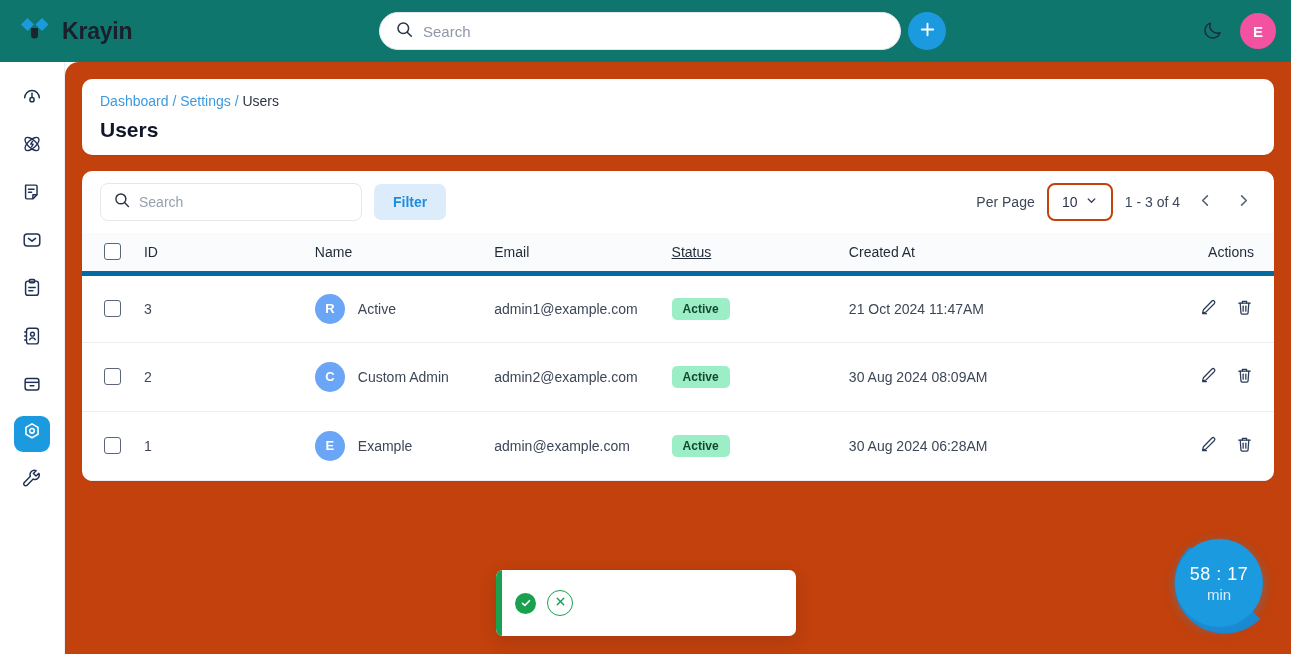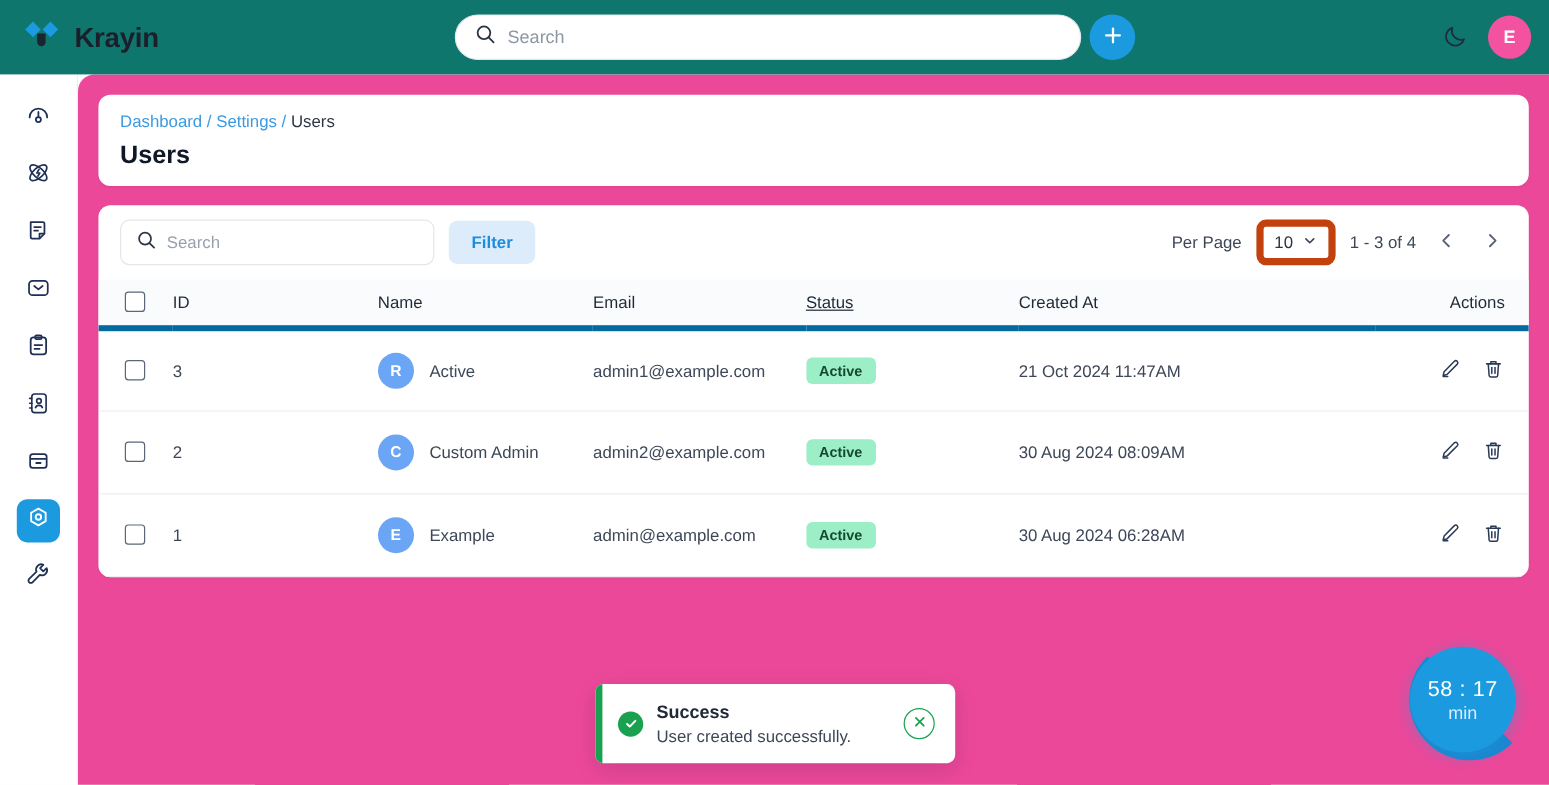--- a/index.html
+++ b/index.html
@@ -68,21 +68,21 @@
     width: 36px; height: 36px; border-radius: 9px;
     display: flex; align-items: center; justify-content: center;
     cursor: pointer; color: #1f3054; background: transparent;
   }
   .side-item.active { background: #1b9ae0; color: #ffffff; }
 
   
   .content {
     position: absolute; left: 65px; top: 62px;
     width: 1226px; height: 592px;
-    background: #ec4899;
+    background: #c2410c;
     border-top-left-radius: 14px;
     padding: 17px 17px 0 17px;
     overflow: hidden;
   }
 
   .panel {
     background: #ffffff;
     border-radius: 10px;
     box-shadow: 0 1px 2px rgba(16,24,40,0.05);
   }
@@ -127,21 +127,21 @@
     background: #dcecfb; color: #1f8ddb;
     border: none; border-radius: 7px;
     font-size: 14px; font-weight: 700; cursor: pointer;
     font-family: "Liberation Sans", sans-serif;
   }
 
   .pager { margin-left: auto; display: flex; align-items: center; gap: 12px; }
   .pager-label { font-size: 14px; color: #3d4758; }
   .perpage-select {
     width: 66px; height: 38px;
-    border: 6px solid #c2410c; border-radius: 8px;
+    border: 2px solid #c2410c; border-radius: 8px;
     display: flex; align-items: center; justify-content: center; gap: 7px;
     font-size: 14px; color: #2c3545; cursor: pointer;
   }
   .range-label { font-size: 14px; color: #3d4758; }
   .pg-arrow {
     width: 26px; height: 26px; display: flex;
     align-items: center; justify-content: center;
     cursor: pointer; color: #5a6474; background: none; border: none;
   }
 
@@ -572,24 +572,20 @@
   </div>
 </div>
 
 <div class="toast">
   <div class="toast-bar"></div>
   <div class="toast-check">
     <svg width="12" height="12" viewBox="0 0 16 16" fill="none" stroke="#ffffff" stroke-width="2.2" stroke-linecap="round" stroke-linejoin="round">
       <path d="M3.4 8.4 6.4 11.3 12.6 5"></path>
     </svg>
   </div>
-  <div class="toast-text">
-    <div class="toast-title">Success</div>
-    <div class="toast-msg">User created successfully.</div>
-  </div>
   <button class="toast-close">
     <span>
       <svg width="13" height="13" viewBox="0 0 16 16" fill="none" stroke="currentColor" stroke-width="1.8" stroke-linecap="round">
         <line x1="4" y1="4" x2="12" y2="12"></line>
           <line x1="12" y1="4" x2="4" y2="12"></line>
       </svg>
     </span>
   </button>
 </div>
 

